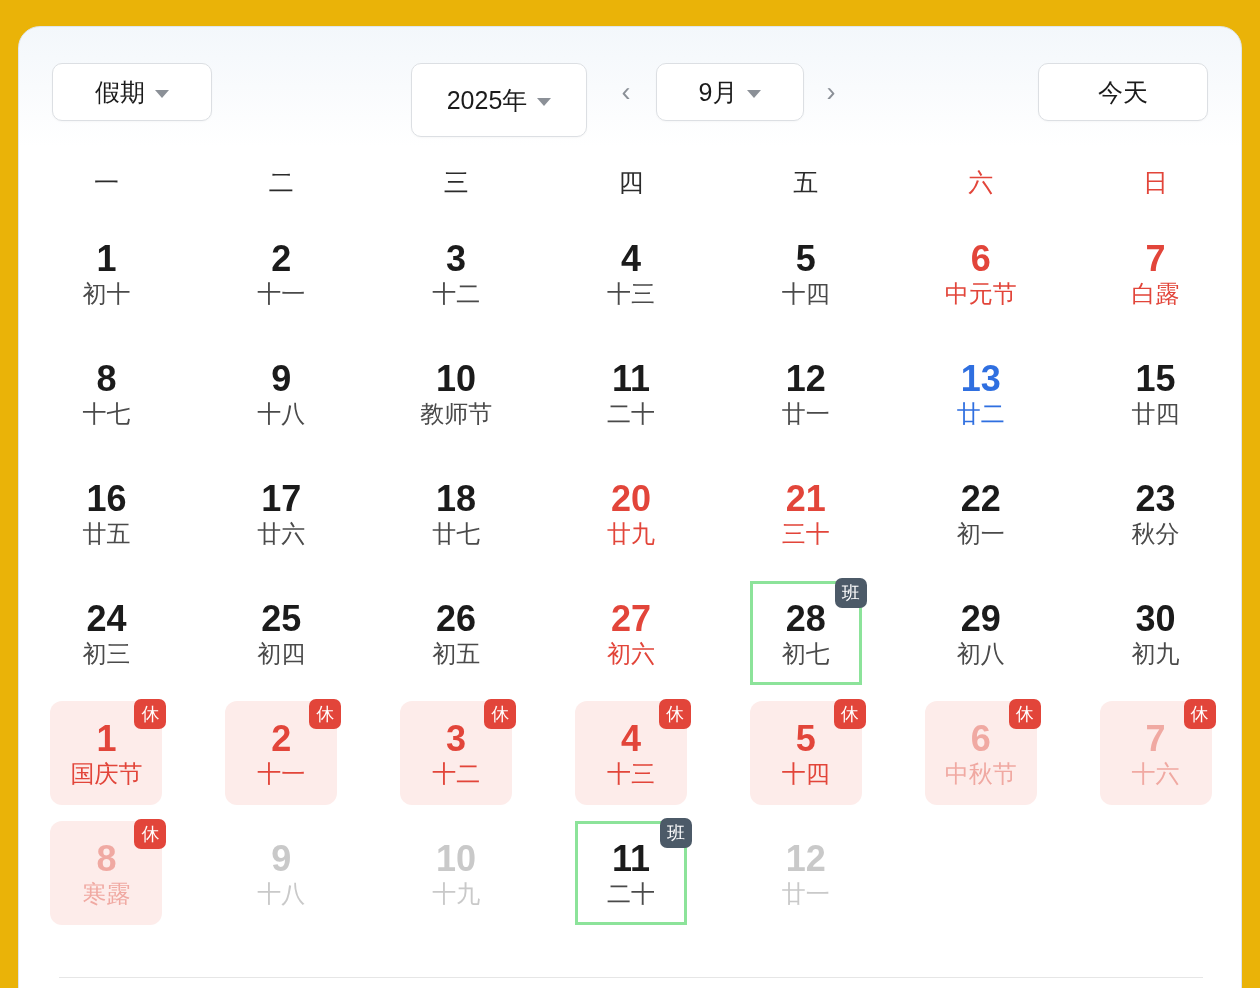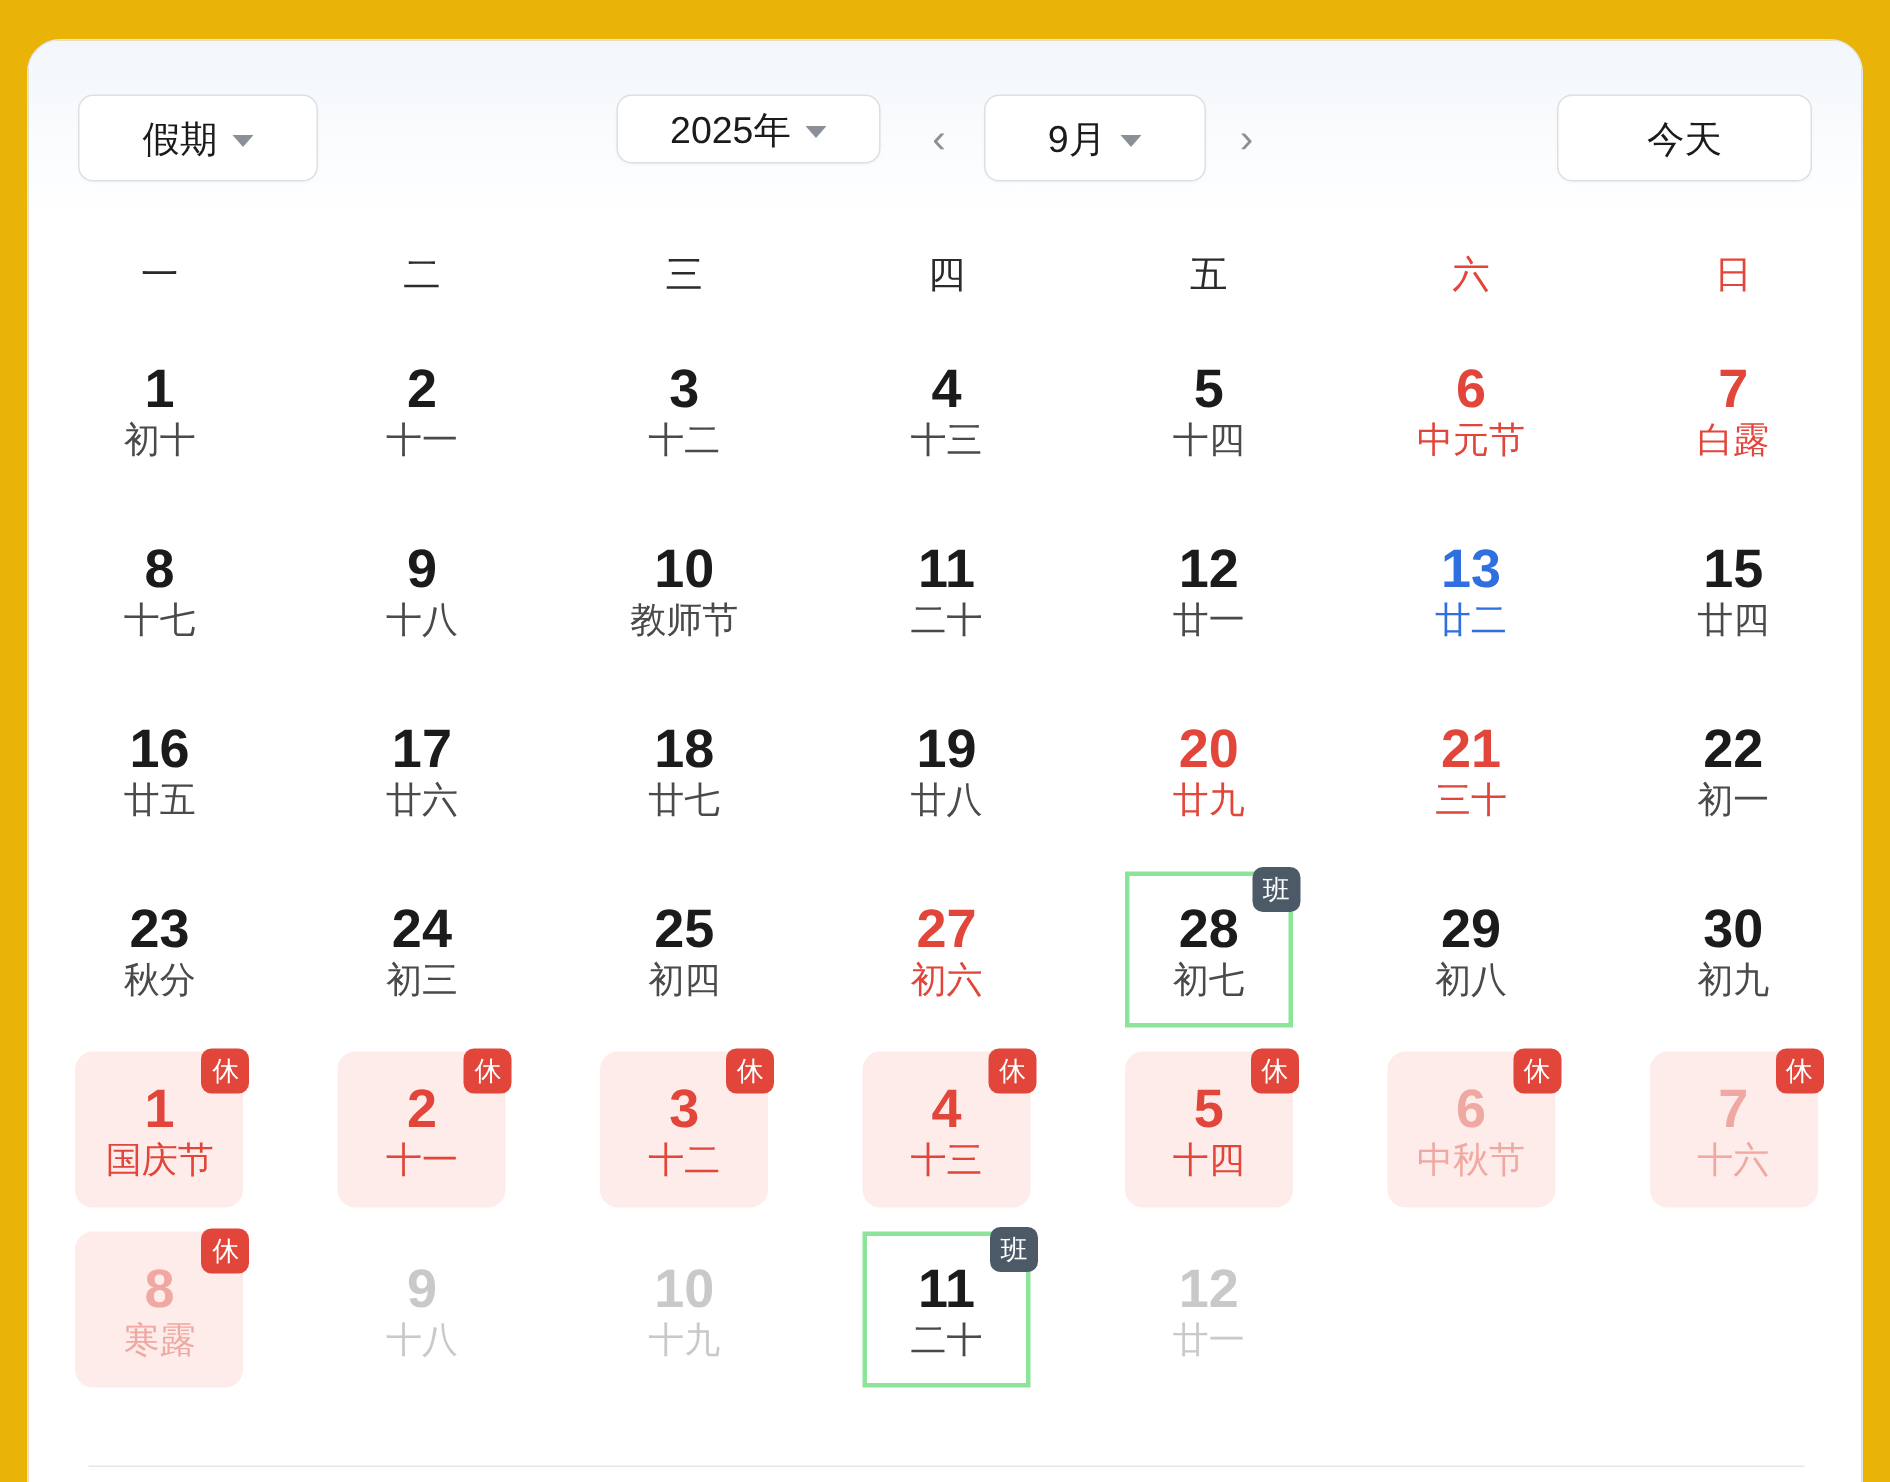--- a/index.html
+++ b/index.html
@@ -39,21 +39,21 @@
     gap: 10px;
     background: #ffffff;
     border: 1px solid #dcdfe3;
     border-radius: 10px;
     color: #1b1b1b;
     font-size: 25px;
     box-shadow: 0 1px 2px rgba(0,0,0,.03);
     user-select: none;
   }
   .pill.holiday { left: 33px;  top: 36px; width: 160px; height: 58px; }
-  .pill.year    { left: 392px; top: 36px; width: 176px; height: 46px; }
+  .pill.year    { left: 392px; top: 36px; width: 176px; height: 74px; }
   .pill.month   { left: 637px; top: 36px; width: 148px; height: 58px; }
   .pill.today   { left: 1019px;top: 36px; width: 170px; height: 58px; }
   .caret {
     width: 0; height: 0;
     border-left: 7px solid transparent;
     border-right: 7px solid transparent;
     border-top: 8px solid #8b9097;
     margin-top: 3px;
   }
   .arrow {
@@ -298,26 +298,20 @@
             <div class="daynum">17</div>
             <div class="lunar">廿六</div>
           </div>
         </div>
         <div class="cell ">
           <div class="inner">
             <div class="daynum">18</div>
             <div class="lunar">廿七</div>
           </div>
         </div>
-        <div class="cell ">
-          <div class="inner">
-            <div class="daynum">19</div>
-            <div class="lunar">廿八</div>
-          </div>
-        </div>
         <div class="cell t-weekend">
           <div class="inner">
             <div class="daynum">20</div>
             <div class="lunar">廿九</div>
           </div>
         </div>
         <div class="cell t-weekend">
           <div class="inner">
             <div class="daynum">21</div>
             <div class="lunar">三十</div>
@@ -338,20 +332,26 @@
         <div class="cell ">
           <div class="inner">
             <div class="daynum">24</div>
             <div class="lunar">初三</div>
           </div>
         </div>
         <div class="cell ">
           <div class="inner">
             <div class="daynum">25</div>
             <div class="lunar">初四</div>
+          </div>
+        </div>
+        <div class="cell ">
+          <div class="inner">
+            <div class="daynum">26</div>
+            <div class="lunar">初五</div>
           </div>
         </div>
         <div class="cell t-weekend">
           <div class="inner">
             <div class="daynum">27</div>
             <div class="lunar">初六</div>
           </div>
         </div>
         <div class="cell  sel">
           <div class="inner">

